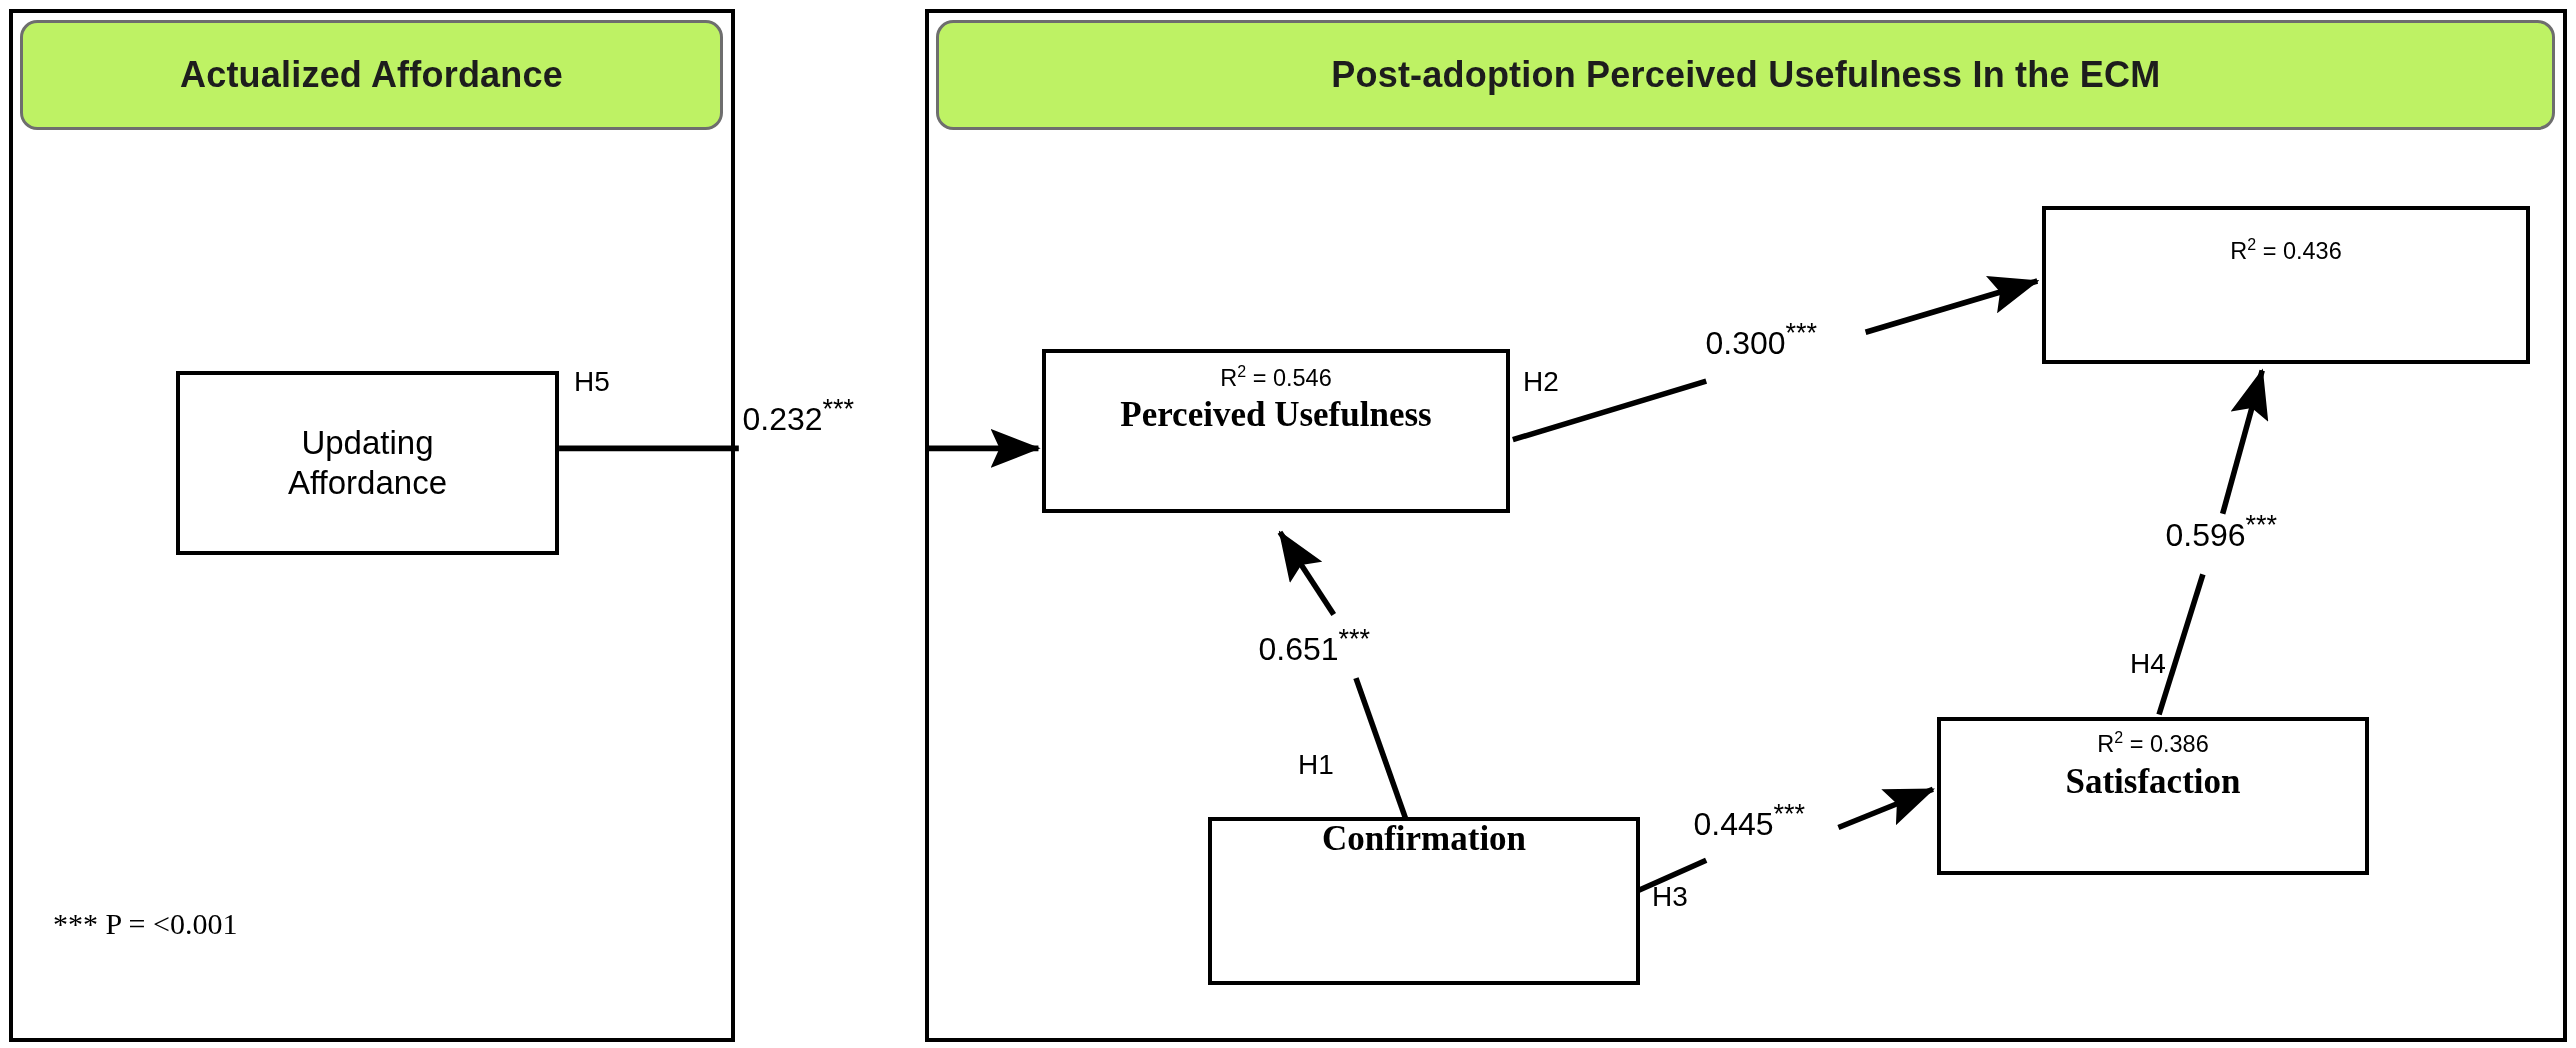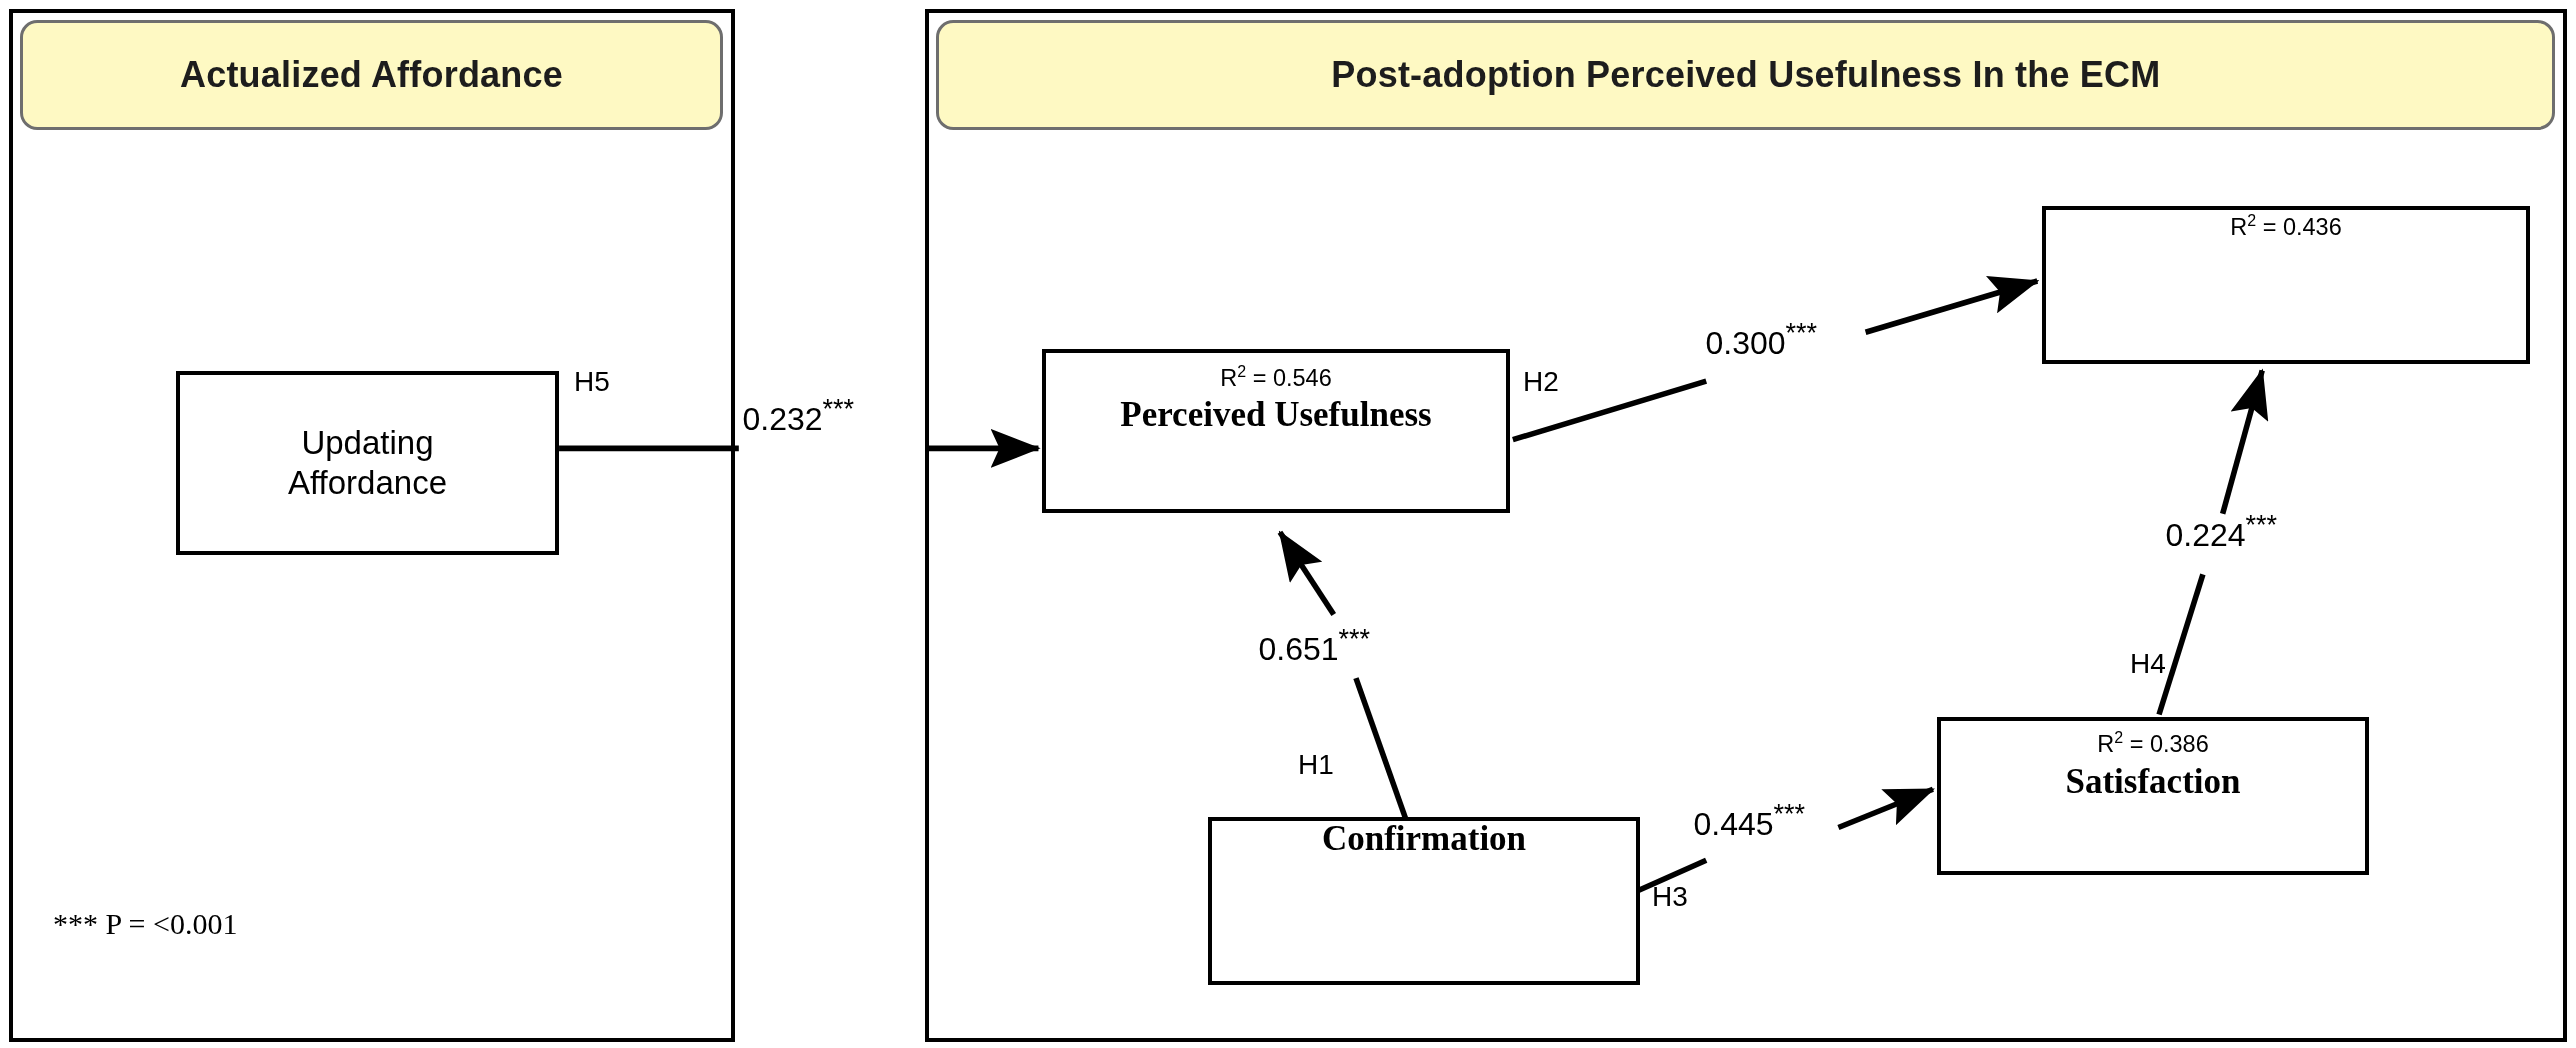--- a/index.html
+++ b/index.html
@@ -33,21 +33,21 @@
     box-sizing: border-box;
   }
   #panel-left  { left: 8.6px;   top: 8.6px; width: 726px; height: 1033px; }
   #panel-right { left: 925px; top: 8.6px; width: 1642px; height: 1033px; }
 
   .panel-header {
     position: absolute;
     left: 7.4px;
     top: 7.4px;
     height: 110px;
-    background: #fef9c3;
+    background: #bef264;
     border: 3.1px solid #6e6e6e;
     border-radius: 17.3px;
     box-sizing: border-box;
     display: flex;
     align-items: center;
     justify-content: center;
   }
   #panel-left  .panel-header { width: calc(100% - 15px); }
   #panel-right .panel-header { width: calc(100% - 15px); }
 
@@ -105,21 +105,21 @@
   #node-updating-affordance {
     left: 176px; top: 371px; width: 383px; height: 184px;
     justify-content: center;
   }
   #node-perceived-usefulness {
     left: 1042px; top: 349px; width: 468px; height: 164px;
     padding-top: 13.6px;
   }
   #node-continuance-intention {
     left: 2042px; top: 206px; width: 488px; height: 158px;
-    padding-top: 6px;
+    padding-top: 30px;
   }
   #node-satisfaction {
     left: 1937px; top: 717px; width: 432px; height: 158px;
     padding-top: 12.4px;
   }
   #node-confirmation {
     left: 1208px; top: 817px; width: 432px; height: 168px;
     justify-content: flex-start;
   }
   #node-perceived-usefulness .node-label-serif,
@@ -251,18 +251,18 @@
   <div class="hlabel" id="label-h4">H4</div>
 
   <div class="plabel" id="label-p-h5"><span>0.232</span><span class="stars">***</span></div>
 
   <div class="plabel" id="label-p-h2"><span>0.300</span><span class="stars">***</span></div>
 
   <div class="plabel" id="label-p-h1"><span>0.651</span><span class="stars">***</span></div>
 
   <div class="plabel" id="label-p-h3"><span>0.445</span><span class="stars">***</span></div>
 
-  <div class="plabel" id="label-p-h4"><span>0.224</span><span class="stars">***</span></div>
+  <div class="plabel" id="label-p-h4"><span>0.596</span><span class="stars">***</span></div>
 
   <div id="footnote">*** P = &lt;0.001</div>
 
 </div>
 
 
 </body></html>

